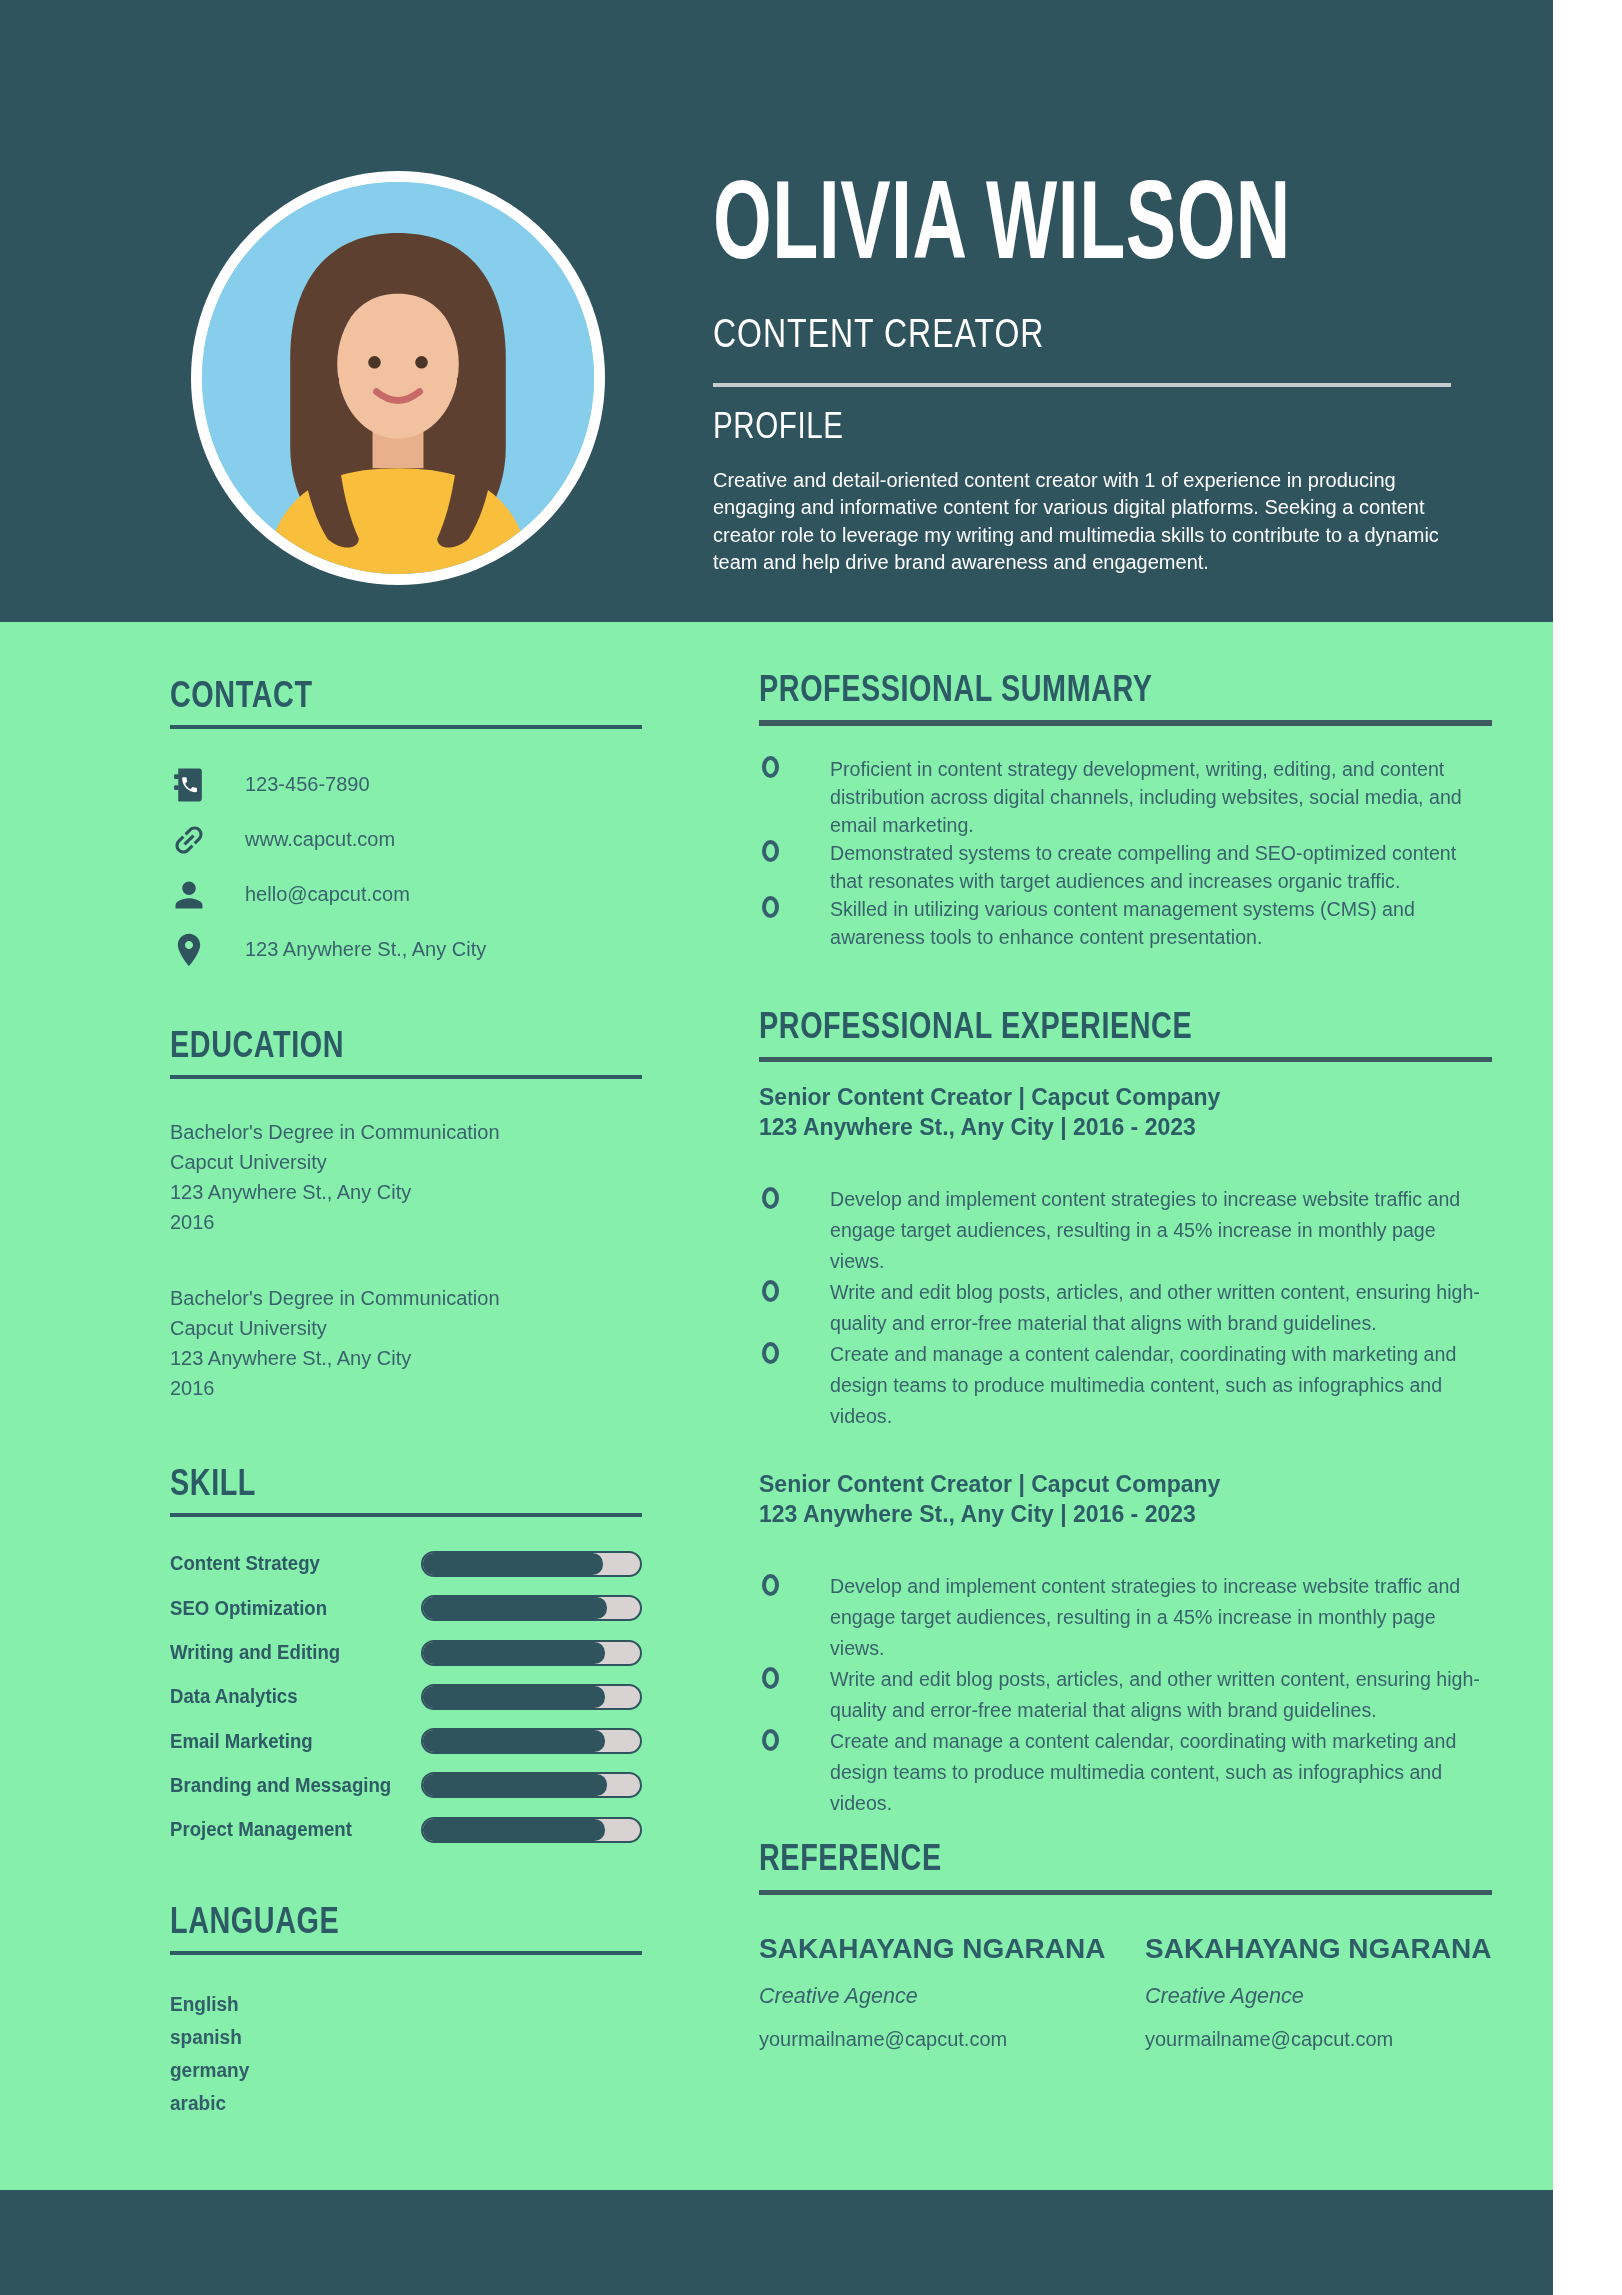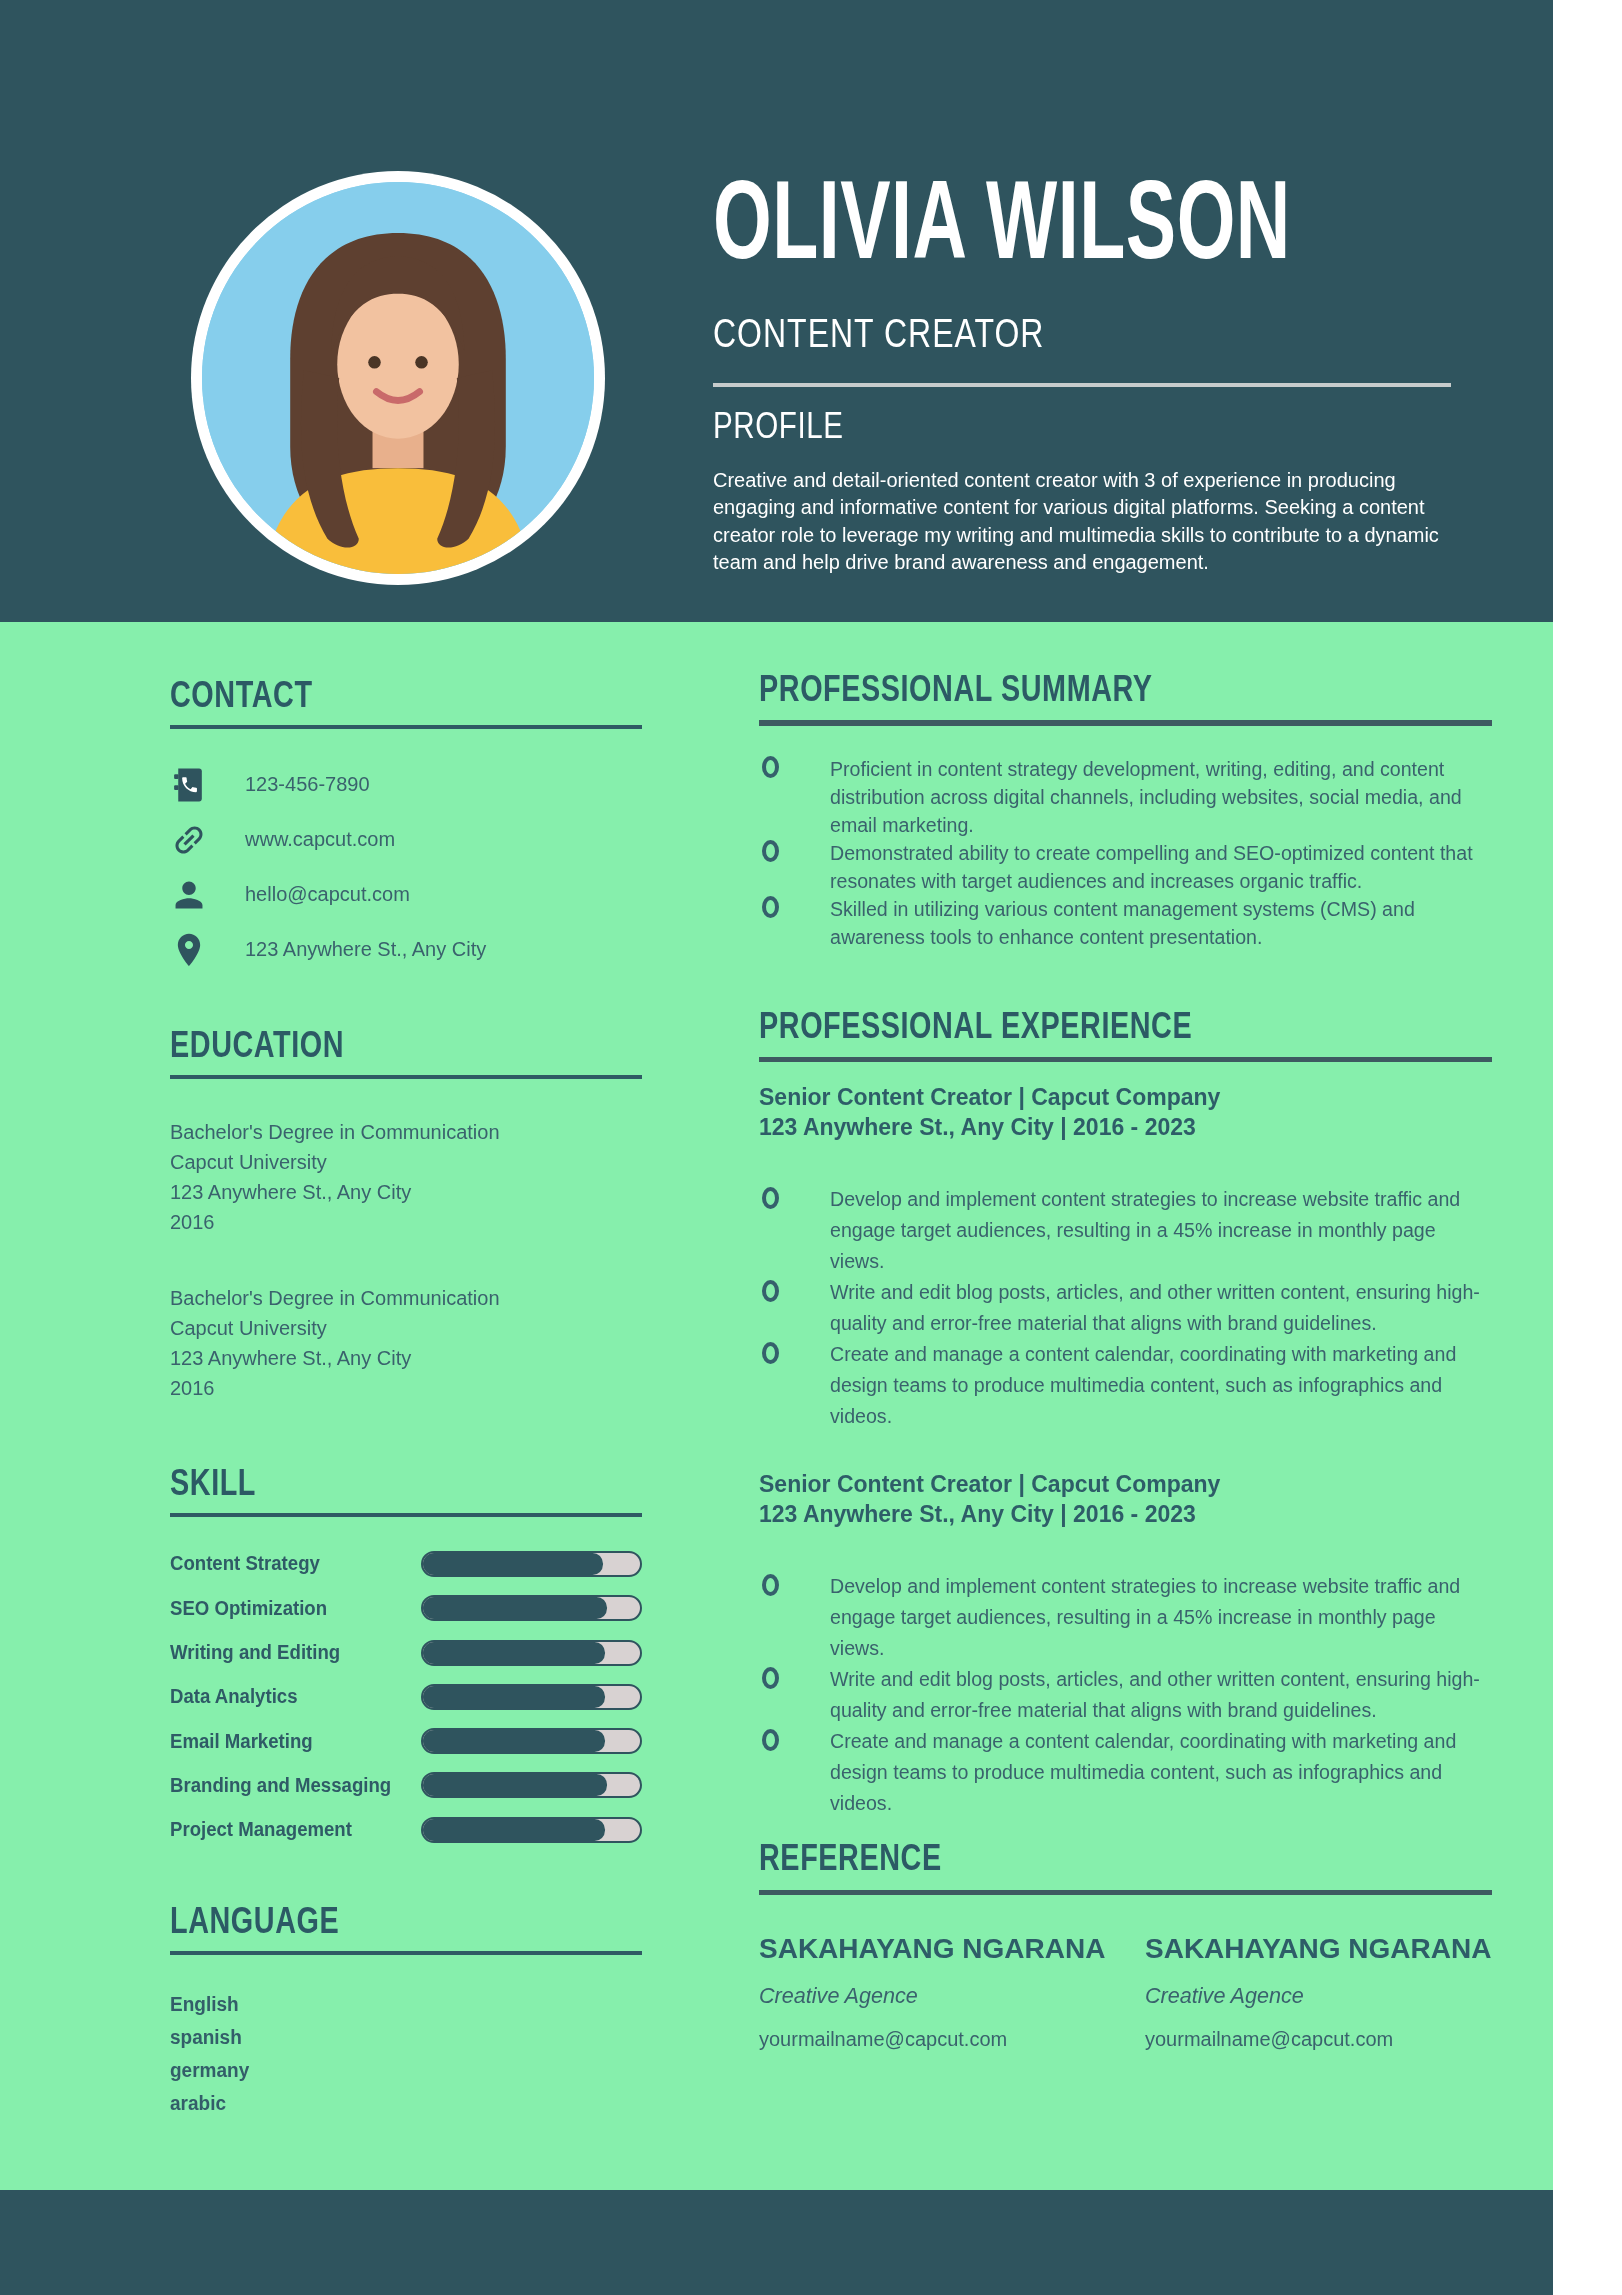--- a/index.html
+++ b/index.html
@@ -131,21 +131,21 @@
           <path d="M52 96 C48 136 52 162 64 182 C70 188 80 188 80 182 C70 160 67 128 70 100 Z" fill="#5E4030"></path>
           <path d="M148 96 C152 136 148 162 136 182 C130 188 120 188 120 182 C130 160 133 128 130 100 Z" fill="#5E4030"></path>
         </svg>
       </div>
     </div>
     <div class="header-text">
       <h1 class="name">OLIVIA WILSON</h1>
       <div class="role">CONTENT CREATOR</div>
       <div class="header-rule"></div>
       <div class="profile-h">PROFILE</div>
-      <p class="profile-p">Creative and detail-oriented content creator with 3 of experience in producing engaging and informative content for various digital platforms. Seeking a content creator role to leverage my writing and multimedia skills to contribute to a dynamic team and help drive brand awareness and engagement.</p>
+      <p class="profile-p">Creative and detail-oriented content creator with 1 of experience in producing engaging and informative content for various digital platforms. Seeking a content creator role to leverage my writing and multimedia skills to contribute to a dynamic team and help drive brand awareness and engagement.</p>
     </div>
   </div>
 
   <div class="left-col">
 
     <div class="sec-h">CONTACT</div>
     <div class="rule-l"></div>
 
     <div class="contact-list">
       <div class="contact-row">
@@ -269,21 +269,21 @@
     <div class="sec-h">PROFESSIONAL SUMMARY</div>
     <div class="rule-r"></div>
 
     <ul class="blt-list">
       <li class="blt">
         <span class="ring"></span>
         <span>Proficient in content strategy development, writing, editing, and content distribution across digital channels, including websites, social media, and email marketing.</span>
       </li>
       <li class="blt">
         <span class="ring"></span>
-        <span>Demonstrated ability to create compelling and SEO-optimized content that resonates with target audiences and increases organic traffic.</span>
+        <span>Demonstrated systems to create compelling and SEO-optimized content that resonates with target audiences and increases organic traffic.</span>
       </li>
       <li class="blt">
         <span class="ring"></span>
         <span>Skilled in utilizing various content management systems (CMS) and awareness tools to enhance content presentation.</span>
       </li>
     </ul>
 
     <div class="sec-h exp-head">PROFESSIONAL EXPERIENCE</div>
     <div class="rule-r"></div>
 

